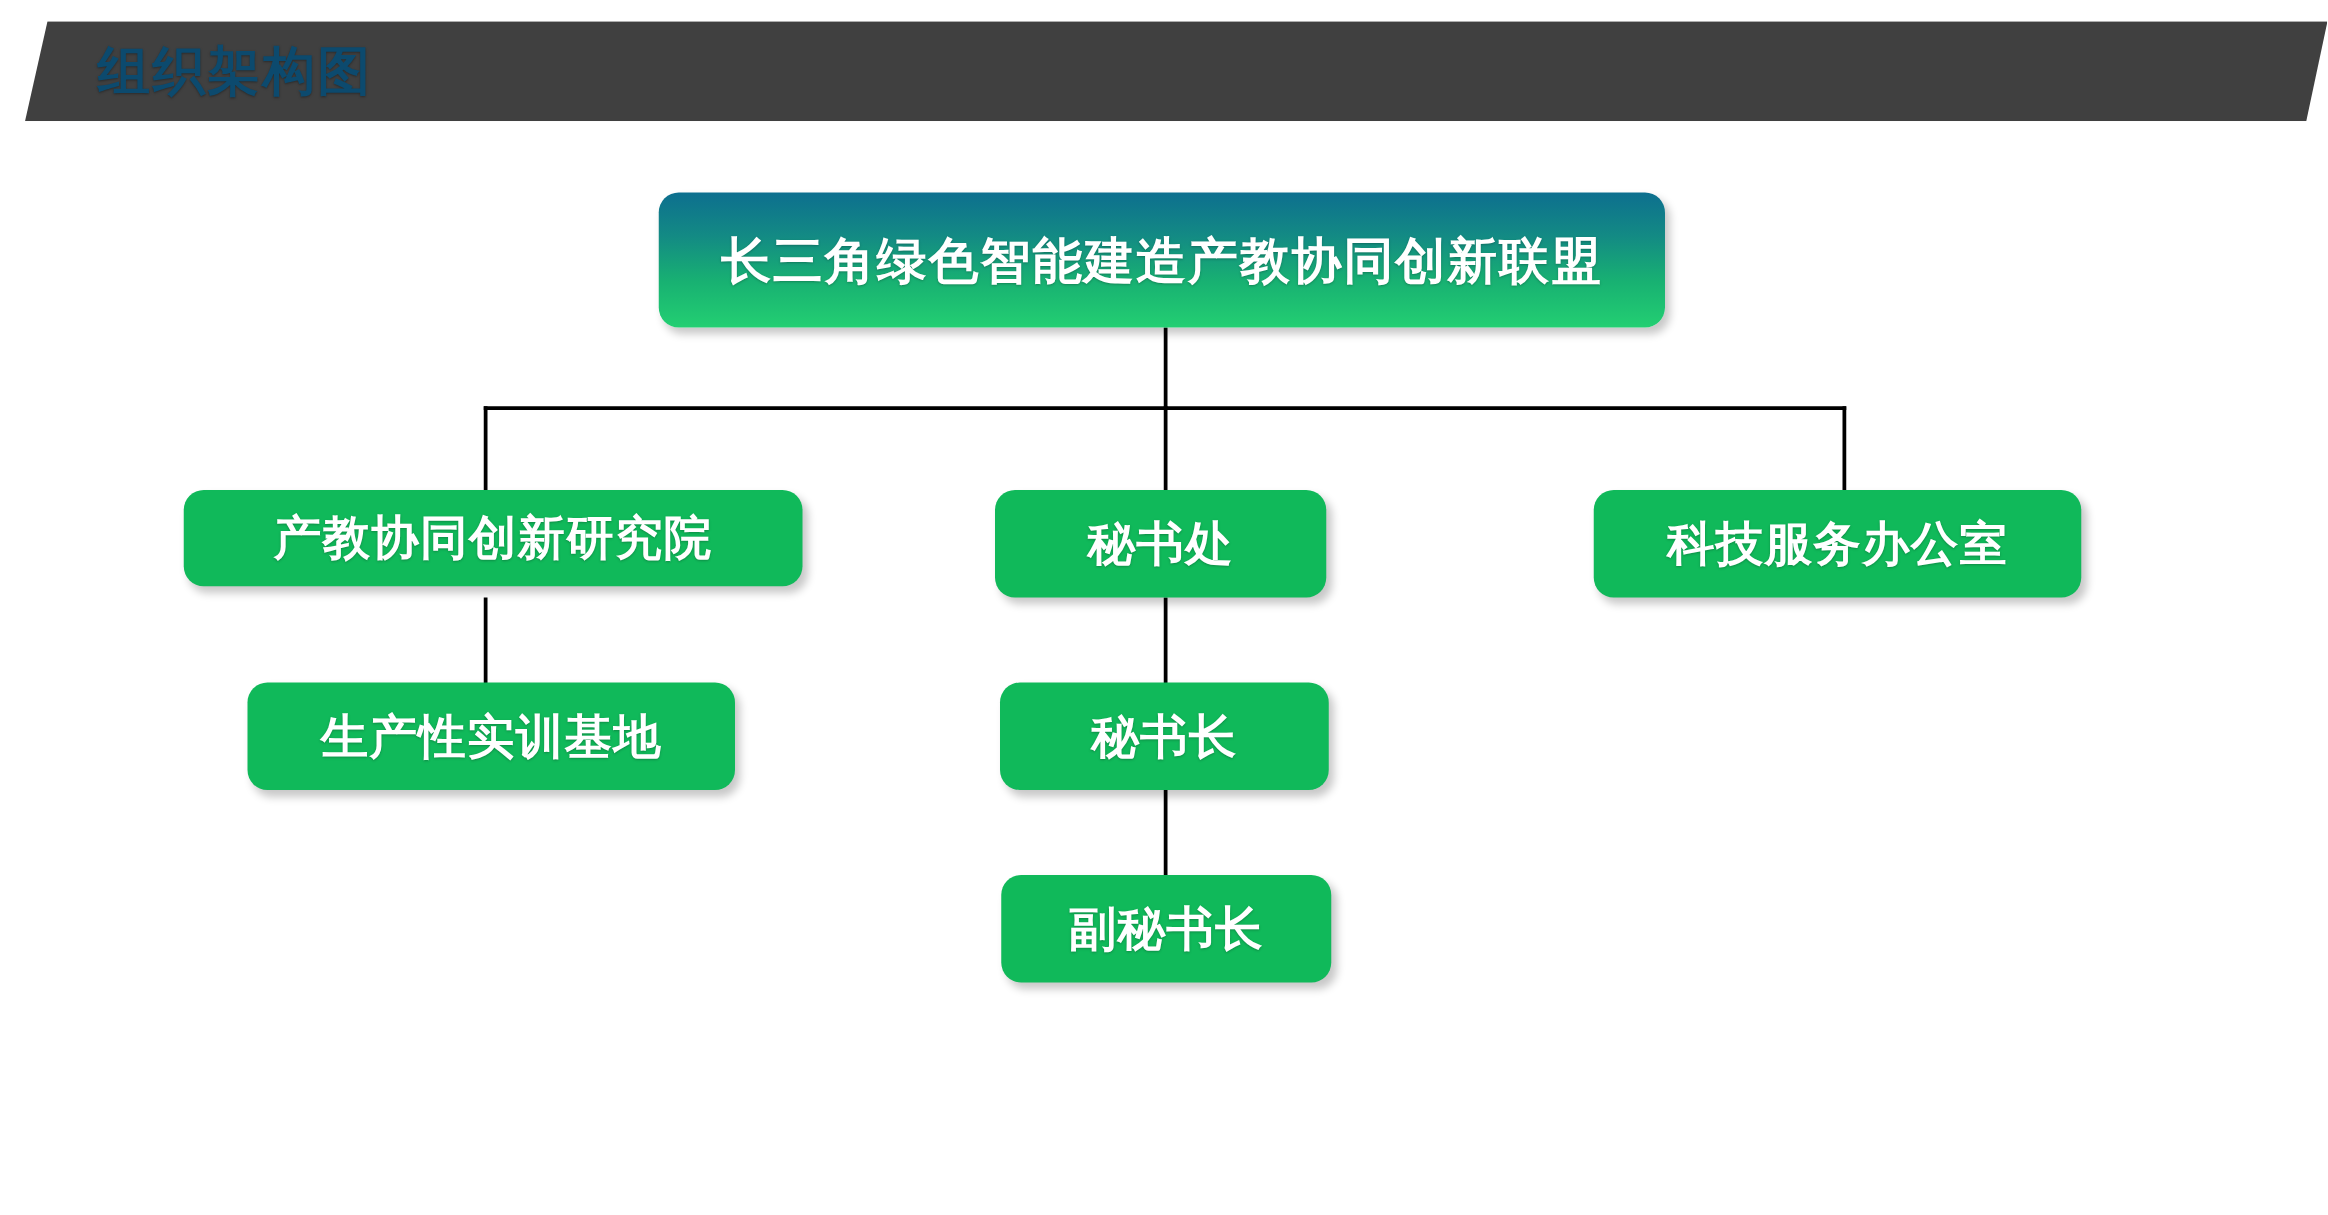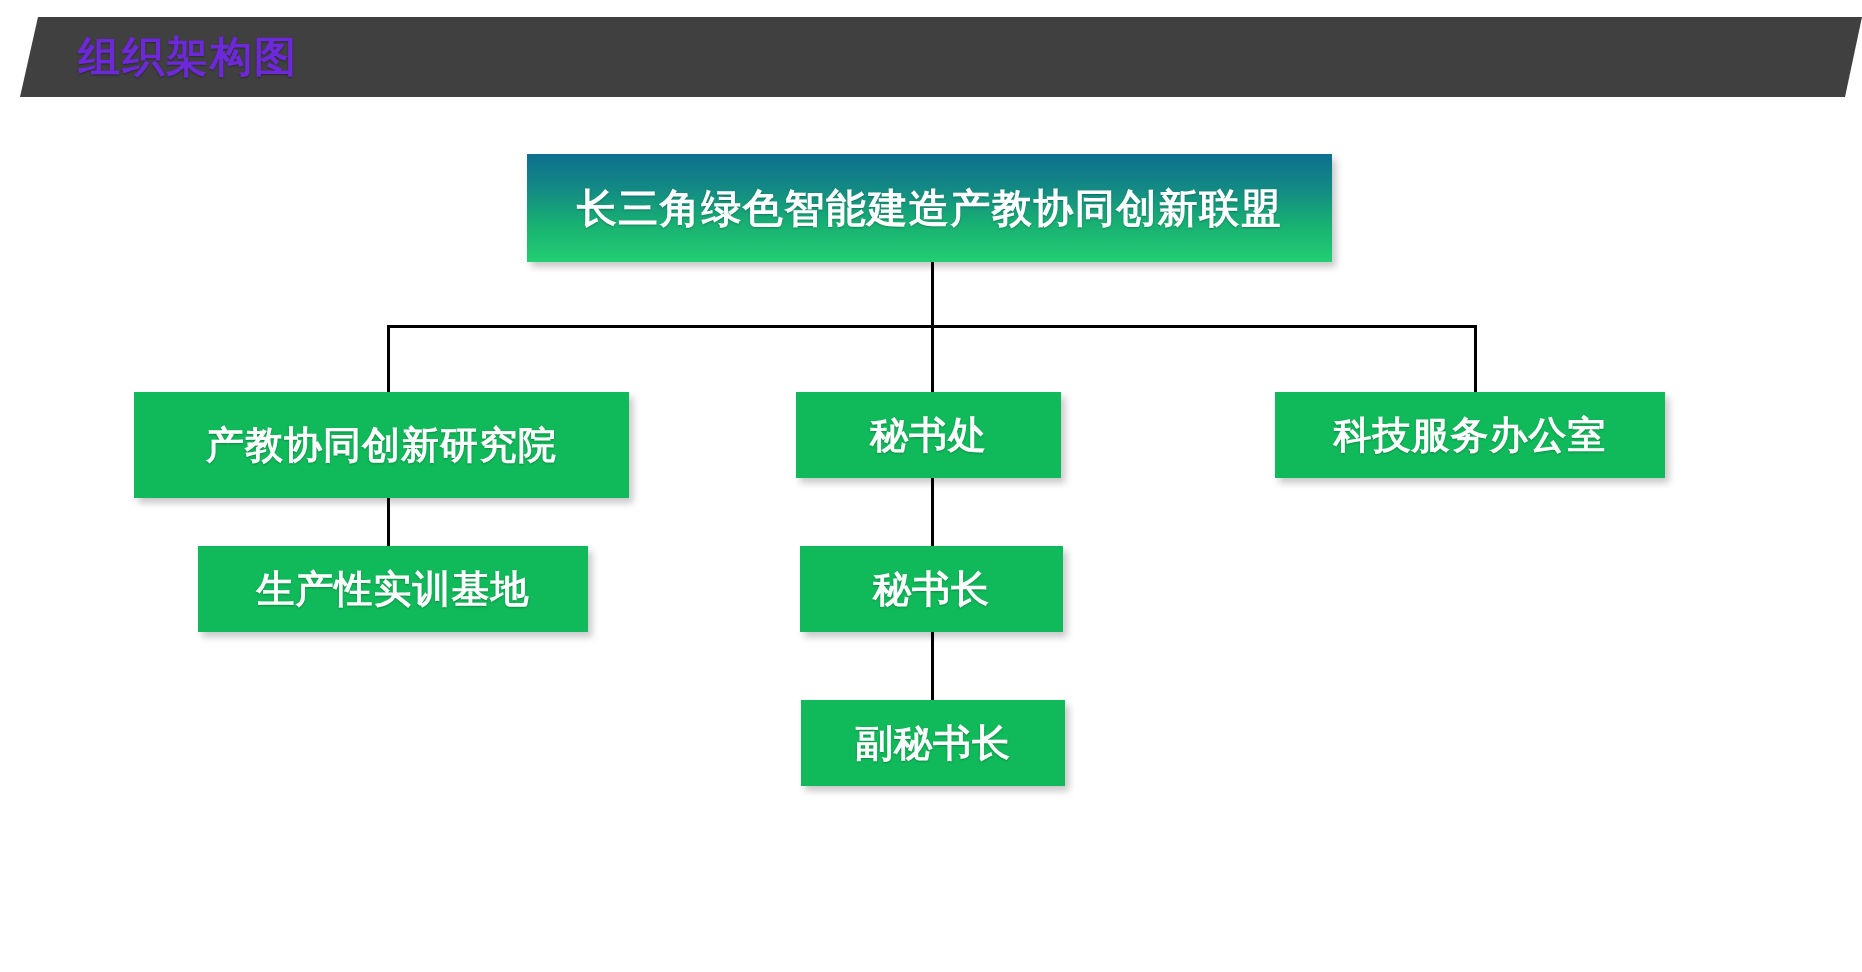--- a/index.html
+++ b/index.html
@@ -29,35 +29,35 @@
     background: #404040;
     -webkit-clip-path: polygon(38px 0px, 1862px 0px, 1845px 80px, 20px 80px);
     clip-path: polygon(38px 0px, 1862px 0px, 1845px 80px, 20px 80px);
   }
   #title-text {
     position: absolute;
     left: 78px;
     top: 26px;
     font-size: 42px;
     font-weight: bold;
-    color: #6d28d9;
+    color: #0c4a6e;
     letter-spacing: 2px;
     line-height: 62px;
     white-space: nowrap;
     text-shadow: 0 1px 2px rgba(0,0,0,0.35);
   }
 
   
   .node {
     position: absolute;
     box-sizing: border-box;
     display: flex;
     align-items: center;
     justify-content: center;
-    border-radius: 0;
+    border-radius: 16px;
     color: #ffffff;
     font-weight: bold;
     text-align: center;
     white-space: nowrap;
     box-shadow: 4px 5px 7px rgba(0,0,0,0.22);
     text-shadow: 0 1px 2px rgba(0,0,0,0.25);
     letter-spacing: 1px;
   }
   .node.root {
     background: linear-gradient(180deg, #0d6f8f 0%, #138a84 32%, #18b172 66%, #23cf72 100%);
@@ -92,21 +92,21 @@
   <div class="line v" style="left:1474px; top:325px; height:68px;"></div>
 
   <div class="line v" style="left:387px; top:478px; height:69px;"></div>
 
   <div class="line v" style="left:931px; top:478px; height:69px;"></div>
 
   <div class="line v" style="left:931px; top:632px; height:69px;"></div>
 
   <div class="node root" style="left:527px; top:154px; width:805px; height:108px;">长三角绿色智能建造产教协同创新联盟</div>
 
-  <div class="node green" style="left:134px; top:392px; width:495px; height:106px;">产教协同创新研究院</div>
+  <div class="node green" style="left:147px; top:392px; width:495px; height:77px;">产教协同创新研究院</div>
 
   <div class="node green" style="left:796px; top:392px; width:265px; height:86px;text-align:right;">秘书处</div>
 
   <div class="node green" style="left:198px; top:546px; width:390px; height:86px;">生产性实训基地</div>
 
   <div class="node green" style="left:1275px; top:392px; width:390px; height:86px;">科技服务办公室</div>
 
   <div class="node green" style="left:801px; top:700px; width:264px; height:86px;">副秘书长</div>
 
   <div class="node green" style="left:800px; top:546px; width:263px; height:86px;">秘书长</div>

